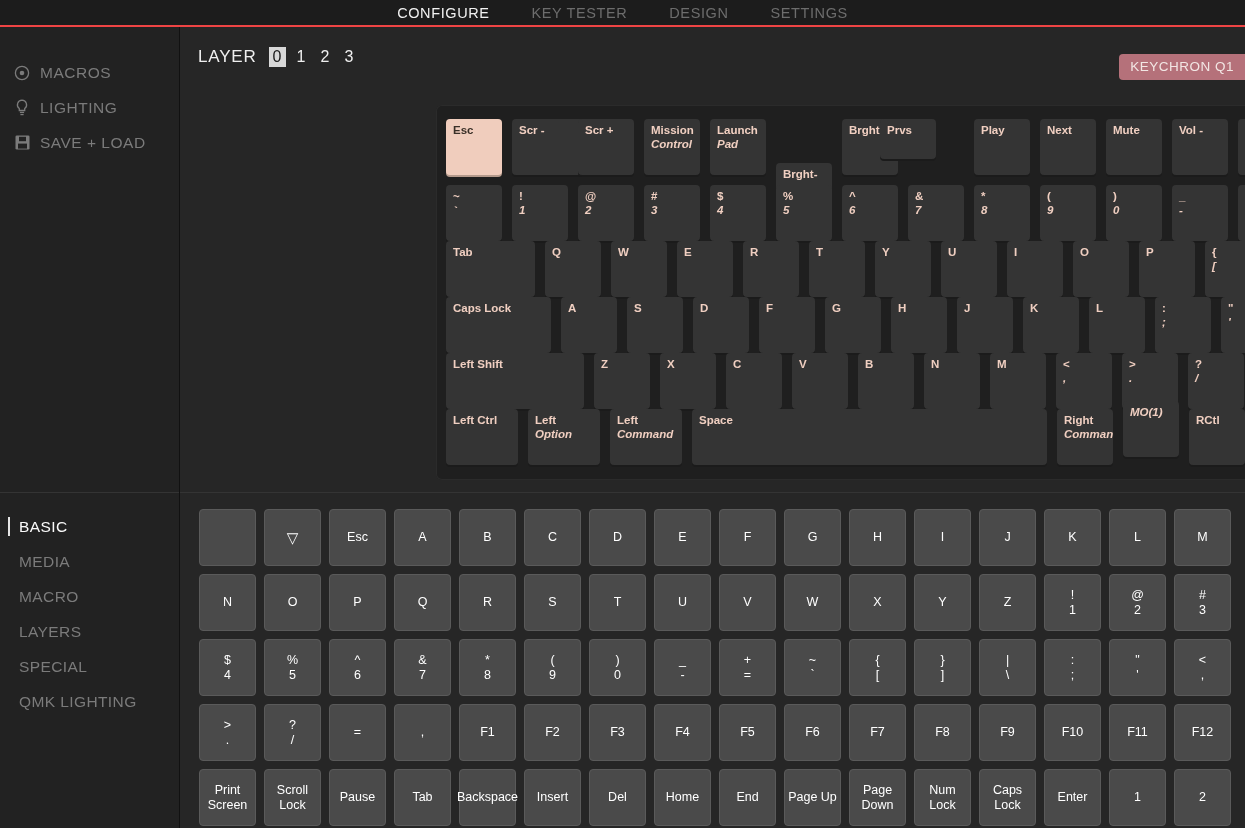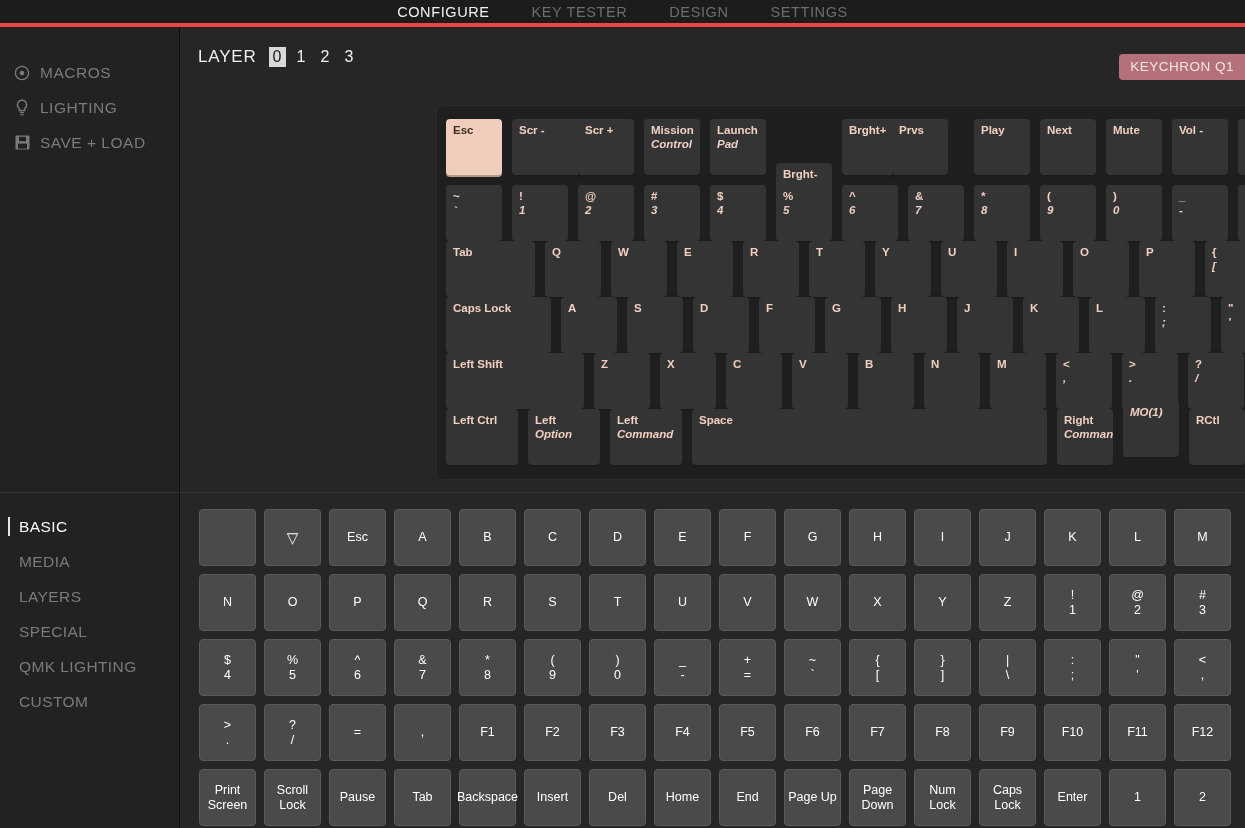--- a/index.html
+++ b/index.html
@@ -12,21 +12,21 @@
   }
 
   
   #topnav {
     height: 27px;
     background: #1c1c1c;
     display: flex;
     align-items: center;
     justify-content: center;
     gap: 42px;
-    border-bottom: 4px solid #ef4444;
+    border-bottom: 2px solid #ef4444;
     position: relative;
   }
   .nav-item {
     font-size: 14.5px;
     letter-spacing: 0.6px;
     color: #6d6d6d;
     cursor: pointer;
     user-select: none;
   }
   .nav-item.active { color: #f2f2f2; }
@@ -207,24 +207,24 @@
               <rect x="4" y="1.8" width="7" height="4.4" fill="#222"></rect>
               <rect x="3" y="8.6" width="9" height="5" fill="#222"></rect>
             </svg>
           </span>
           <span>SAVE + LOAD</span>
         </div>
       </div>
     <div id="sidebar-bottom">
         <div class="cat-item active">BASIC</div>
         <div class="cat-item">MEDIA</div>
+        <div class="cat-item">MACRO</div>
         <div class="cat-item">LAYERS</div>
         <div class="cat-item">SPECIAL</div>
         <div class="cat-item">QMK LIGHTING</div>
-        <div class="cat-item">CUSTOM</div>
       </div>
   </div>
 
   <div id="right">
 
     <div id="kb-pane">
       <div id="layer-bar">
         <span id="layer-label">LAYER</span>
       <div class="layer-btn active">0</div>
           <div class="layer-btn">1</div>
@@ -233,21 +233,21 @@
         </div>
       <div id="kbd-badge">KEYCHRON Q1</div>
       <div id="kbd">
           <div class="key sel" style="left: 10px; top: 14px; width: 56px; height: 56px;"><span class="l1">Esc</span></div>
           <div class="key" style="left: 76px; top: 14px; width: 72px; height: 56px;"><span class="l1">Scr -</span></div>
           <div class="key" style="left: 142px; top: 14px; width: 56px; height: 56px;"><span class="l1">Scr +</span></div>
           <div class="key" style="left: 208px; top: 14px; width: 56px; height: 56px;"><span class="l1">Mission</span><span class="l2">Control</span></div>
           <div class="key" style="left: 274px; top: 14px; width: 56px; height: 56px;"><span class="l1">Launch</span><span class="l2">Pad</span></div>
           <div class="key" style="left: 340px; top: 14px; width: 56px; height: 56px; margin-top: 44px;"><span class="l1">Brght-</span></div>
           <div class="key" style="left: 406px; top: 14px; width: 56px; height: 56px;"><span class="l1">Brght+</span></div>
-          <div class="key" style="left: 456px; top: 14px; width: 56px; height: 56px;"><span class="l1">Prvs</span></div>
+          <div class="key" style="left: 444px; top: 14px; width: 56px; height: 40px;"><span class="l1">Prvs</span></div>
           <div class="key" style="left: 538px; top: 14px; width: 56px; height: 56px;"><span class="l1">Play</span></div>
           <div class="key" style="left: 604px; top: 14px; width: 56px; height: 56px;"><span class="l1">Next</span></div>
           <div class="key" style="left: 670px; top: 14px; width: 56px; height: 56px;"><span class="l1">Mute</span></div>
           <div class="key" style="left: 736px; top: 14px; width: 56px; height: 56px;"><span class="l1">Vol -</span></div>
           <div class="key" style="left: 802px; top: 14px; width: 56px; height: 56px;"></div>
           <div class="key" style="left: 10px; top: 80px; width: 56px; height: 56px;"><span class="l1">~</span><span class="l2">`</span></div>
           <div class="key" style="left: 76px; top: 80px; width: 56px; height: 56px;"><span class="l1">!</span><span class="l2">1</span></div>
           <div class="key" style="left: 142px; top: 80px; width: 56px; height: 56px;"><span class="l1">@</span><span class="l2">2</span></div>
           <div class="key" style="left: 208px; top: 80px; width: 56px; height: 56px;"><span class="l1">#</span><span class="l2">3</span></div>
           <div class="key" style="left: 274px; top: 80px; width: 56px; height: 56px;"><span class="l1">$</span><span class="l2">4</span></div>

